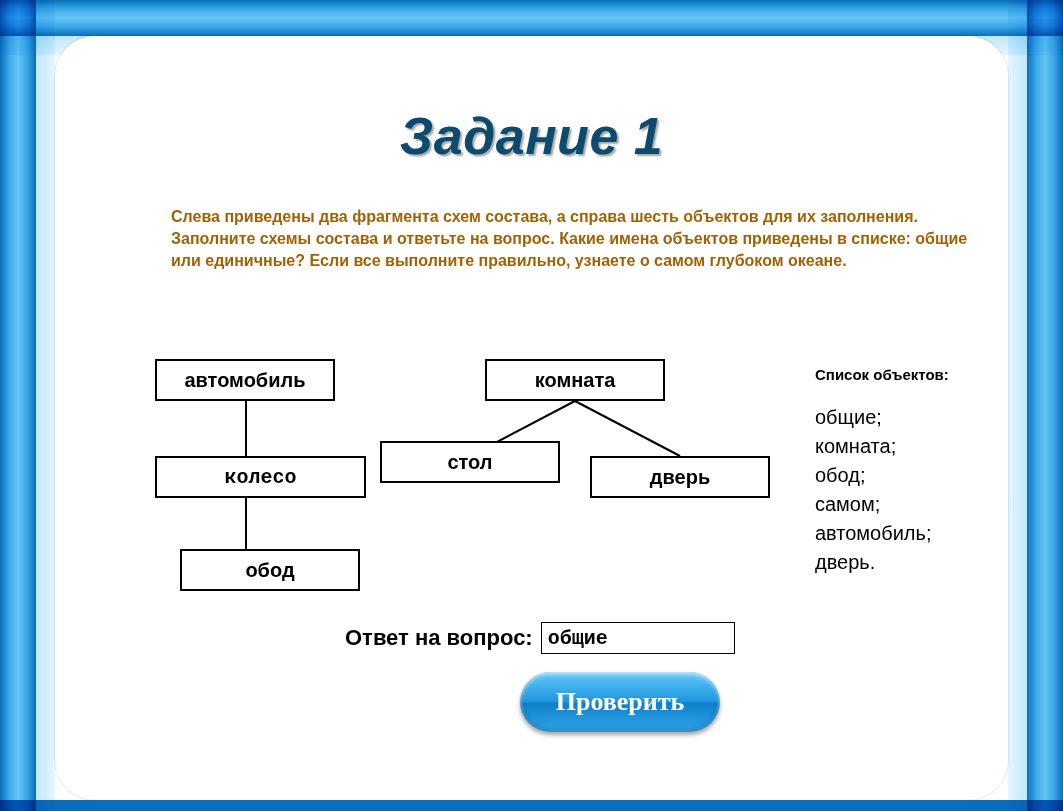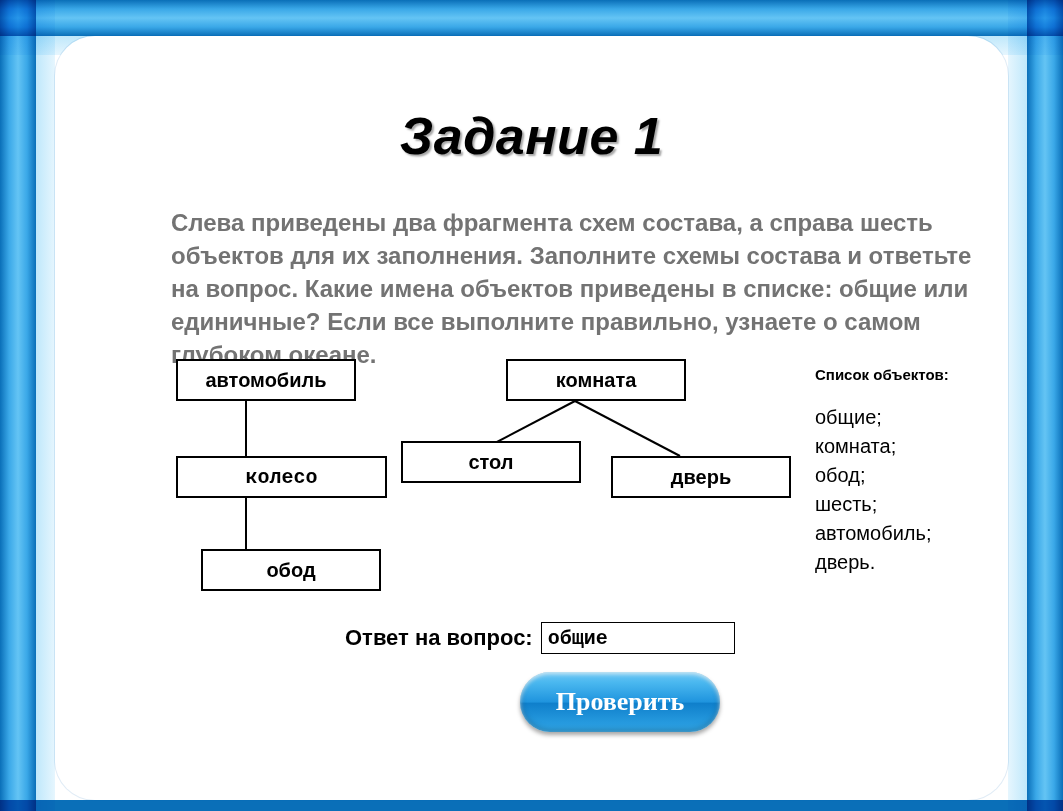--- a/index.html
+++ b/index.html
@@ -21,33 +21,33 @@
     position:relative;
   }
   .card{
     position:absolute;left:55px;top:36px;right:55px;bottom:11px;
     background:#fff;border-radius:40px;
     box-shadow:0 0 0 1px rgba(0,100,180,.12);
   }
   .title{
     position:absolute;top:70px;left:0;right:0;text-align:center;
     font-size:52px;font-weight:800;font-style:italic;
-    color:#000000;letter-spacing:.5px;
+    color:#0c4a6e;letter-spacing:.5px;
     text-shadow:2px 2px 2px rgba(0,0,0,.35);
   }
   .instr{
     position:absolute;top:170px;left:116px;width:830px;
-    font-size:24px;font-weight:700;line-height:1.38;color:#737373;
+    font-size:16px;font-weight:700;line-height:1.38;color:#a16207;
   }
   .work{position:absolute;top:315px;left:95px;width:870px;height:260px;}
   .box{
     position:absolute;border:2px solid #000;background:#fff;
     font-size:20px;font-weight:700;color:#000;
     display:flex;align-items:center;justify-content:center;
-    height:42px;box-sizing:border-box;margin-left:21px;
+    height:42px;box-sizing:border-box;
   }
   
   #b-auto{left:5px;top:8px;width:180px;}
   #b-koleso{left:5px;top:105px;width:211px;font-family:Liberation Mono, monospace;}
   #b-obod{left:30px;top:198px;width:180px;}
   .conn{position:absolute;background:#000;}
   #c1{left:95px;top:50px;width:2px;height:55px;}
   #c2{left:95px;top:147px;width:2px;height:51px;}
   
   #b-komn{left:335px;top:8px;width:180px;}
@@ -100,21 +100,21 @@
     <div class="box" id="b-stol">стол</div>
     <div class="box" id="b-dver">дверь</div>
   </div>
 
   <div class="objlist">
     <div class="hdr">Список объектов:</div>
     <div class="items">
       <div>общие;</div>
       <div>комната;</div>
       <div>обод;</div>
-      <div>шесть;</div>
+      <div>самом;</div>
       <div>автомобиль;</div>
       <div>дверь.</div>
     </div>
   </div>
 
   <div class="answer">
     <span>Ответ на вопрос:</span>
     <input type="text" value="общие" style="">
   </div>
 

